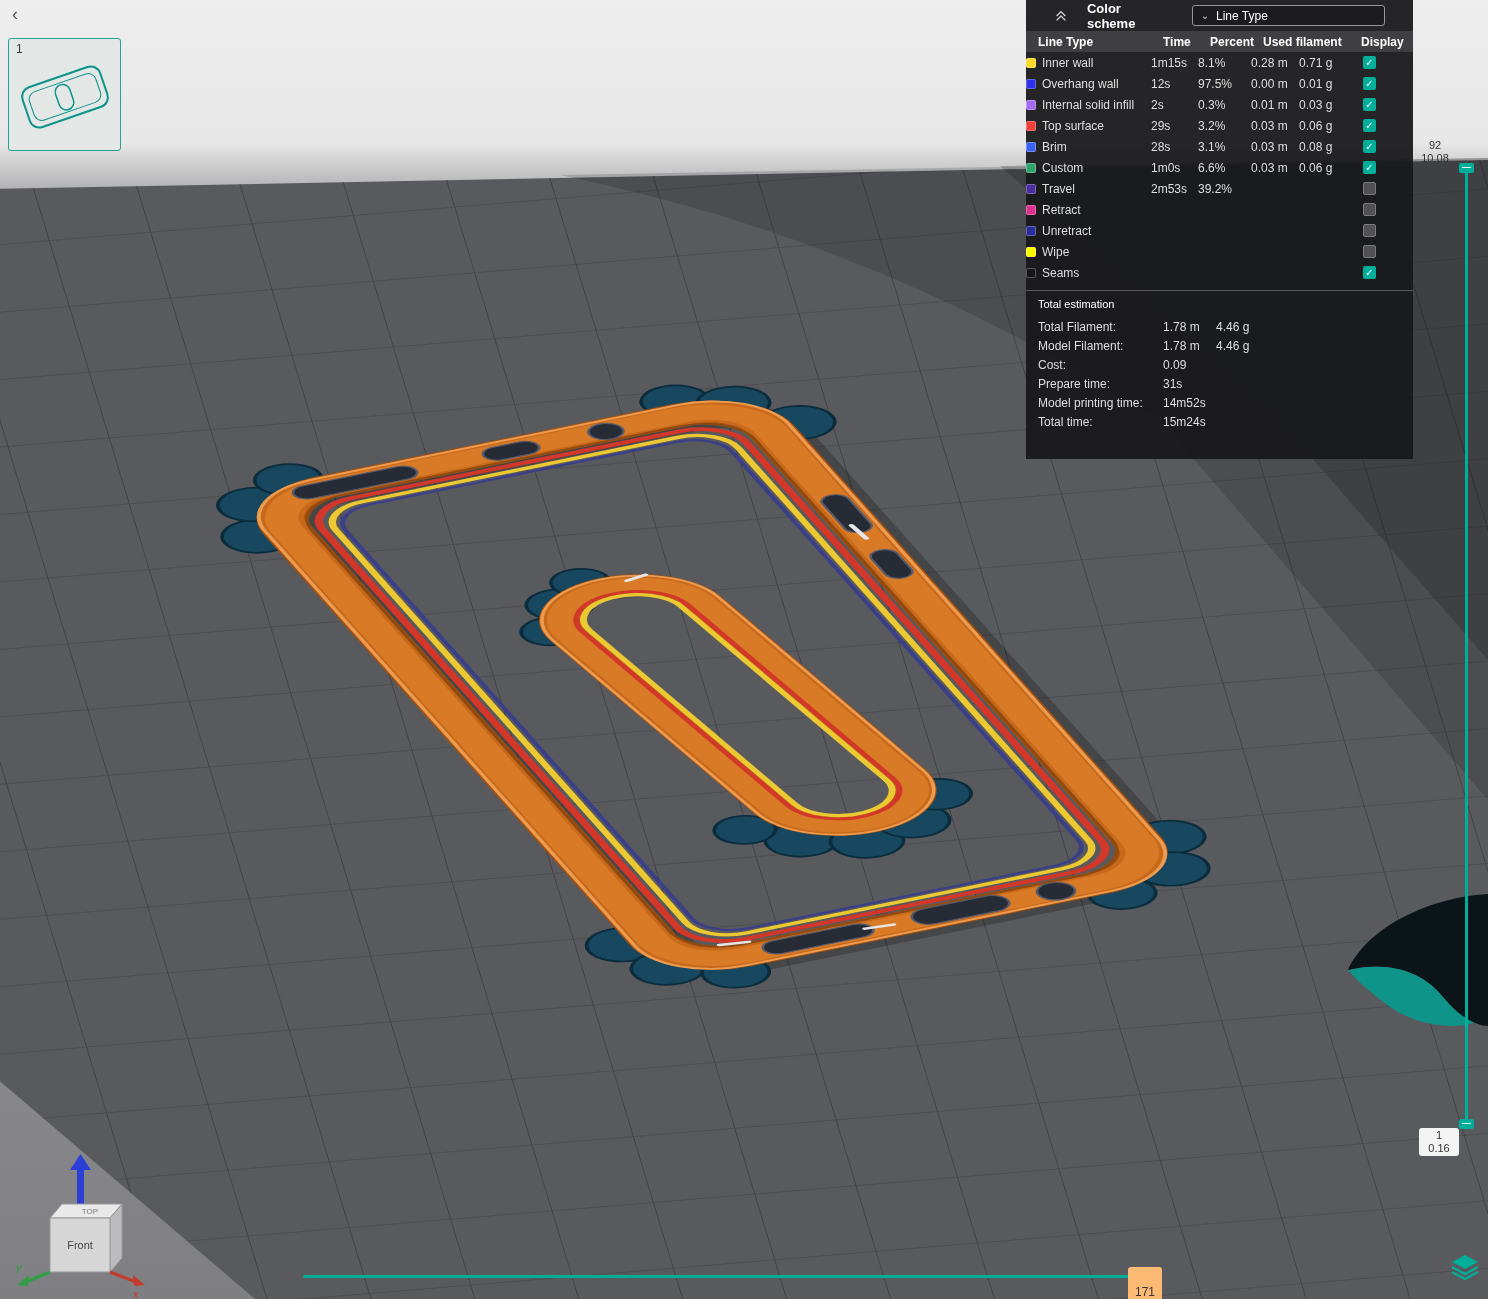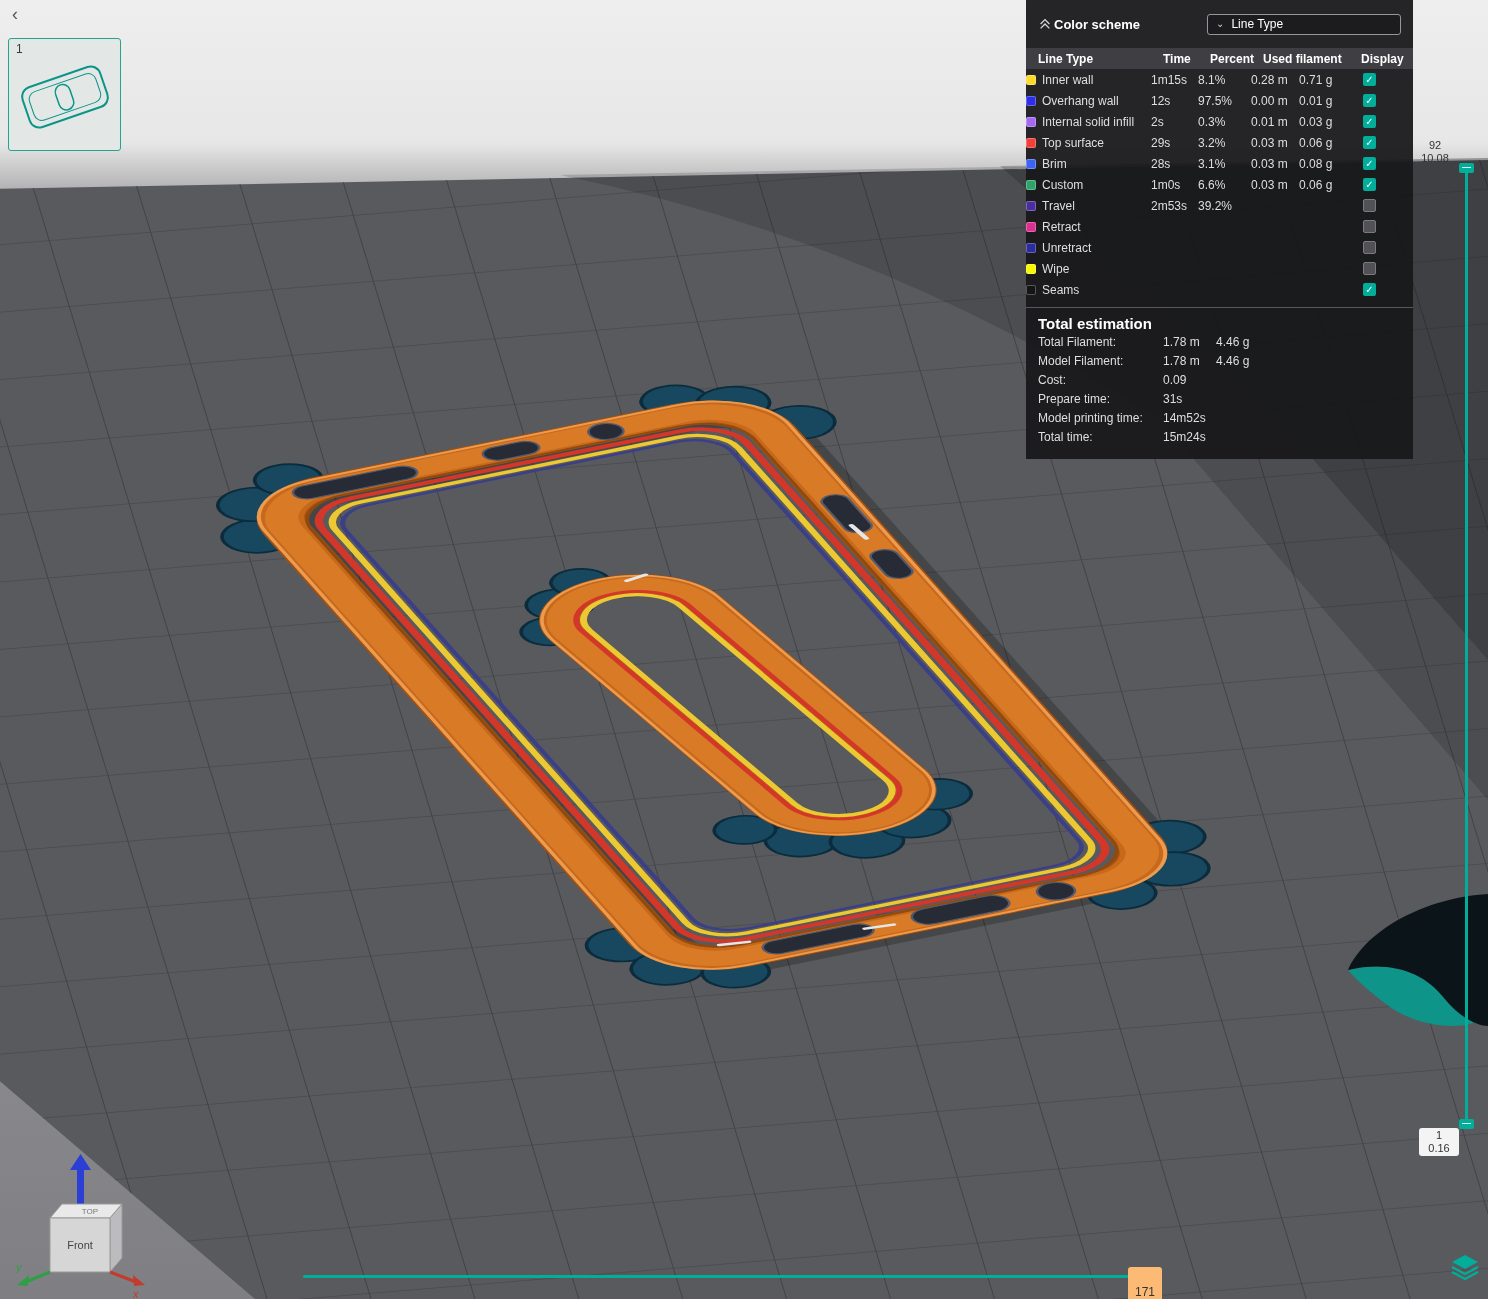--- a/index.html
+++ b/index.html
@@ -14,38 +14,38 @@
     display:flex;align-items:center;justify-content:center;font-size:18px;color:#555;cursor:pointer}
 
   
   .thumb{position:absolute;left:8px;top:38px;width:113px;height:113px;z-index:20;
     background:#e3e8e7;border:1px solid #23a493;border-radius:3px;cursor:pointer}
   .thumb-num{position:absolute;left:7px;top:3px;font-size:12px;color:#3b3b3b}
 
   
   .panel{position:absolute;left:1026px;top:0;width:387px;height:459px;z-index:30;
     background:rgba(24,24,27,.94);color:#dfdfdf;font-size:12px}
-  .panel-header{display:flex;align-items:center;height:48px;padding:0 12px;gap:2px}
+  .panel-header{display:flex;align-items:center;height:31px;padding:0 28px;gap:19px}
   .panel-title{font-weight:bold;color:#fff;font-size:13px}
   .dropdown{margin-left:auto;width:194px;height:21px;border:1px solid #97979b;border-radius:3px;
     background:#1c1c1f;display:flex;align-items:center;gap:7px;padding:0 8px;color:#fff;cursor:pointer}
   .dropdown .chev{font-size:10px;color:#cfcfcf;line-height:10px}
   .thead{display:grid;grid-template-columns:125px 47px 53px 98px 42px;align-items:center;
     background:#3e3e43;height:21px;font-weight:bold;color:#fff;padding-left:12px}
   .trow{display:grid;grid-template-columns:125px 47px 53px 48px 50px 42px;align-items:center;
     height:21px;}
   .c-name{display:flex;align-items:center;gap:6px;overflow:hidden;white-space:nowrap}
   .swatch{width:10px;height:10px;border-radius:2px;border:1px solid rgba(255,255,255,.28);flex:none}
   .cb{width:13px;height:13px;border-radius:2px;margin-left:14px;display:flex;align-items:center;
     justify-content:center;font-size:10px;color:#fff;cursor:pointer}
   .cb.checked{background:#00AE9A}
   .cb.checked::after{content:"✓"}
   .cb.unchecked{background:#515156;border:1px solid #7a7a7f}
   .totals{border-top:1px solid #57575c;margin-top:7px;padding:7px 12px 0 12px}
-  .totals-title{font-weight:bold;color:#fff;font-size:15px;}
+  .totals-title{font-weight:normal;color:#fff;font-size:11px;margin-bottom:7px}
   .total-row{display:grid;grid-template-columns:125px 53px auto;height:19px;align-items:center}
 
   
   .vtrack{position:absolute;left:1465px;top:170px;width:3px;height:953px;background:#00AE9A;z-index:25;cursor:pointer}
   .vhandle{position:absolute;left:1459px;width:15px;height:10px;background:#00AE9A;border-radius:2px;z-index:26;cursor:grab}
   .vhandle::after{content:"";display:block;margin:4px 3px 0 3px;border-top:1px solid rgba(255,255,255,.9)}
   .vhandle.top{top:163px}.vhandle.bottom{top:1119px}
   .vlabel{position:absolute;z-index:26;font-size:11px;line-height:13px;text-align:center;color:#333}
   .vlabel.top{left:1413px;top:139px;width:44px}
   .vlabel.bottom{left:1419px;top:1128px;width:40px;background:#f4f4f4;border-radius:3px;padding:1px 4px}

